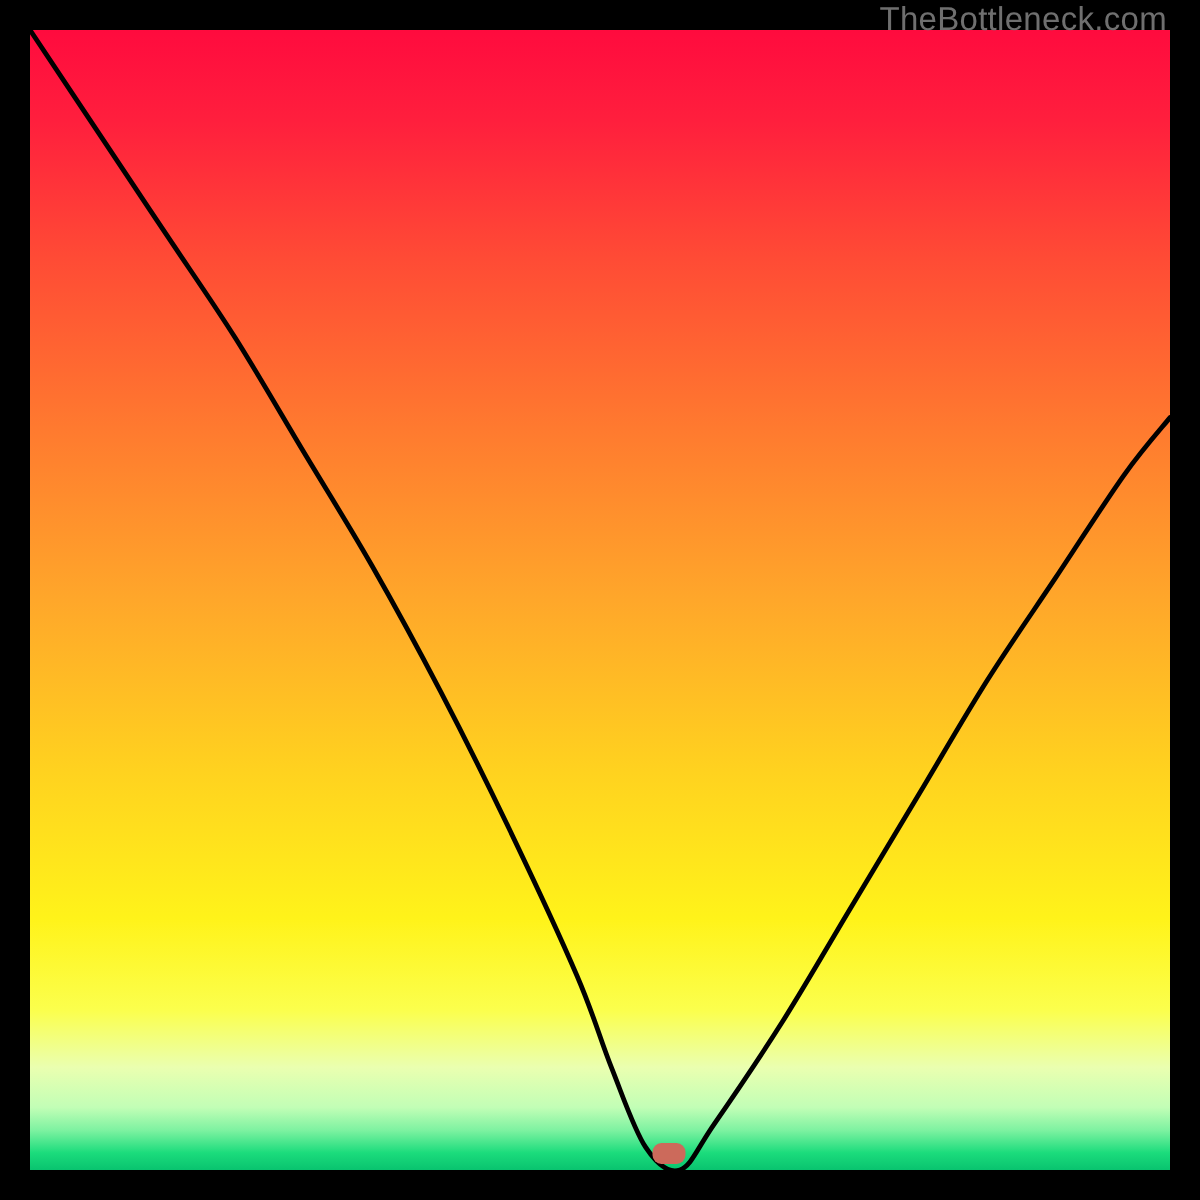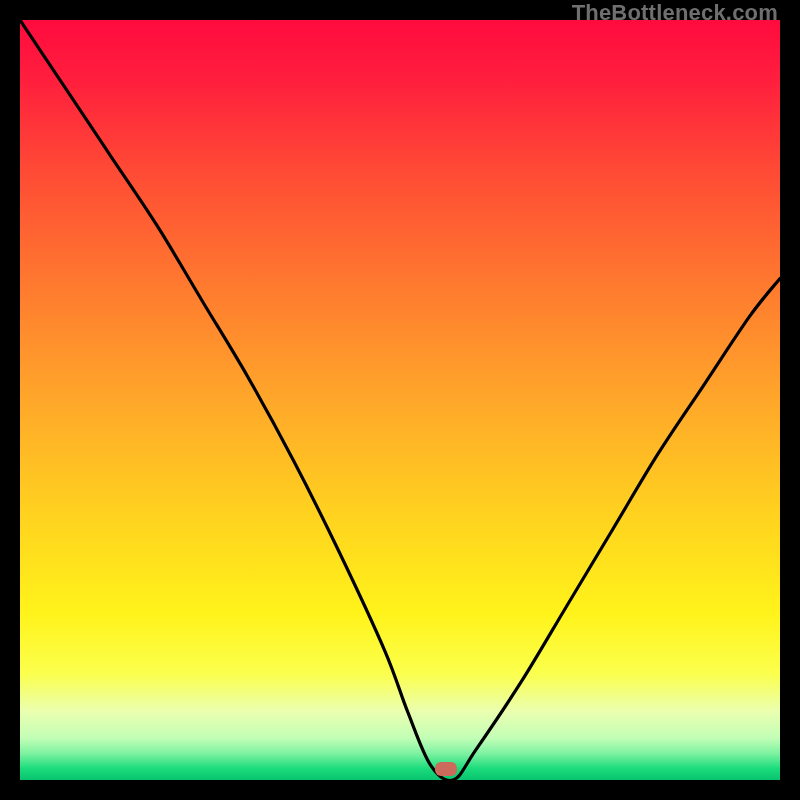--- a/index.html
+++ b/index.html
@@ -37,21 +37,21 @@
   .curve {
     position: absolute;
     left: 0;
     top: 0;
   }
   .watermark {
     position: absolute;
     top: 0px;
     right: 22px;
     font-size: 22px;
-    font-weight: 700;
+    font-weight: 400;
     color: #6f6f6f;
     letter-spacing: 0.2px;
     user-select: none;
   }
   .marker {
     position: absolute;
     width: 22px;
     height: 14px;
     border-radius: 6px;
     transform: translate(-50%, -50%);

